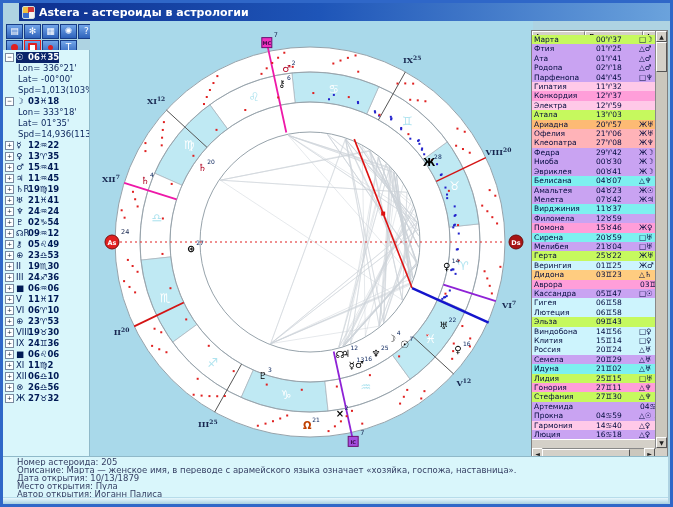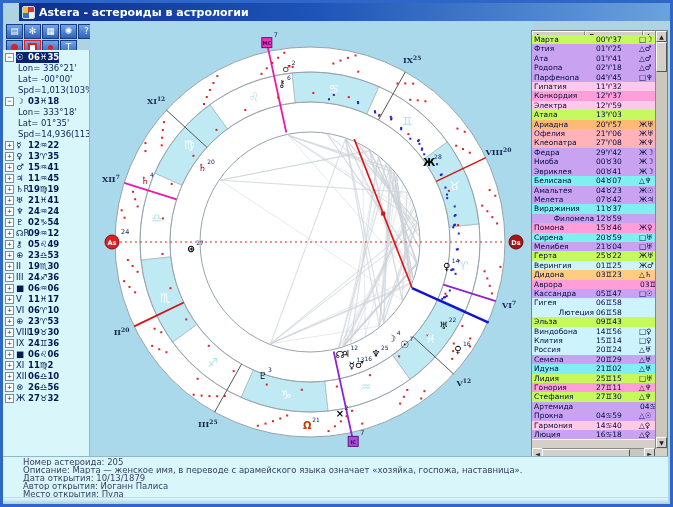--- a/index.html
+++ b/index.html
@@ -28,21 +28,21 @@
   .th{font-size:8px;color:#000;line-height:13px;padding-left:2px;border-right:1px solid #808080;border-top:1px solid #fff;border-left:1px solid #fff;box-sizing:border-box;white-space:nowrap;overflow:hidden;cursor:pointer;}
   .tbody{position:absolute;left:0;top:4px;width:123px;height:405px;overflow:hidden;background:#fff;}
   .arow{display:flex;height:9.42px;line-height:9.4px;white-space:nowrap;cursor:pointer;}
   .ac{font-size:7.5px;color:#000a3c;overflow:hidden;padding-left:2px;box-sizing:border-box;flex:none;}
   .asp2{color:#6a6a6a;}
   .vsb{position:absolute;right:0;top:0;width:12px;height:418px;background:#cbc7bd;border-left:1px solid #888;box-sizing:border-box;}
   .sbtn{position:absolute;left:0;width:11px;height:11px;background:#d4d0c8;border:1px solid;border-color:#fff #555 #555 #fff;font-size:6px;line-height:9px;text-align:center;color:#222;box-sizing:border-box;cursor:pointer;}
   .vthumb{position:absolute;left:0;top:11px;width:11px;height:30px;background:#d4d0c8;border:1px solid;border-color:#fff #555 #555 #fff;box-sizing:border-box;cursor:pointer;}
   .hsb{position:absolute;left:0;bottom:0;width:123px;height:10px;background:#cbc7bd;border-top:1px solid #888;box-sizing:border-box;}
   .hthumb{position:absolute;left:10px;top:0;width:88px;height:9px;background:#d4d0c8;border:1px solid;border-color:#fff #555 #555 #fff;box-sizing:border-box;cursor:pointer;}
-  .infopanel{position:absolute;left:0;top:435px;width:665px;height:41px;background:#d9f6fb;border-top:1px solid #8fb9c9;padding:1px 0 0 20px;box-sizing:border-box;}
+  .infopanel{position:absolute;left:0;top:435px;width:665px;height:41px;background:#d9f6fb;border-top:1px solid #8fb9c9;padding:1px 0 0 14px;box-sizing:border-box;}
   .infoline{font-size:8.5px;line-height:8px;color:#353f63;white-space:nowrap;overflow:hidden;}
   .statusstrip{position:absolute;left:0;top:476px;width:665px;height:7px;background:linear-gradient(180deg,#e8f8fd,#9cc9dc);border-top:1px solid #b7dcea;}
   svg text{user-select:none;}
 </style>
 </head>
 <body>
 
 <div class="win">
   <div class="titlebar">
     <div class="titleicon"></div>
@@ -673,21 +673,21 @@
             <div class="ac" style="width: 62px;">Мелета</div>
             <div class="ac" style="width: 44px;">07♉42</div>
             <div class="ac" style="width: 17px; padding-left: 1px;"><span>Ж♃</span></div>
           </div>
           <div class="arow" style="background: rgb(126, 240, 240);">
             <div class="ac" style="width: 62px;">Вирджиния</div>
             <div class="ac" style="width: 44px;">11♉37</div>
             <div class="ac" style="width: 17px; padding-left: 1px;"></div>
           </div>
           <div class="arow" style="background: rgb(201, 163, 242);">
-            <div class="ac" style="width: 62px; text-align: right;">Филомела</div>
+            <div class="ac" style="width: 62px;">Филомела</div>
             <div class="ac" style="width: 44px;">12♉59</div>
             <div class="ac" style="width: 17px; padding-left: 1px;"></div>
           </div>
           <div class="arow" style="background: rgb(255, 158, 217);">
             <div class="ac" style="width: 62px;">Помона</div>
             <div class="ac" style="width: 44px;">15♉46</div>
             <div class="ac" style="width: 17px; padding-left: 1px;"><span>Ж♀</span></div>
           </div>
           <div class="arow" style="background: rgb(126, 240, 240);">
             <div class="ac" style="width: 62px;">Сирена</div>
@@ -723,21 +723,21 @@
             <div class="ac" style="width: 62px;">Кассандра</div>
             <div class="ac" style="width: 44px;">05♊47</div>
             <div class="ac" style="width: 17px; padding-left: 1px;"><span>□☉</span></div>
           </div>
           <div class="arow" style="background: rgb(205, 244, 253);">
             <div class="ac" style="width: 62px;">Гигея</div>
             <div class="ac" style="width: 44px;">06♊58</div>
             <div class="ac" style="width: 17px; padding-left: 1px;"></div>
           </div>
           <div class="arow" style="background: rgb(205, 244, 253);">
-            <div class="ac" style="width: 62px; text-align: right;">Лютеция</div>
+            <div class="ac" style="width: 62px;">Лютеция</div>
             <div class="ac" style="width: 44px;">06♊58</div>
             <div class="ac" style="width: 17px; padding-left: 1px;"></div>
           </div>
           <div class="arow" style="background: rgb(198, 249, 94);">
             <div class="ac" style="width: 62px;">Эльза</div>
             <div class="ac" style="width: 44px;">09♊43</div>
             <div class="ac" style="width: 17px; padding-left: 1px;"></div>
           </div>
           <div class="arow" style="background: rgb(205, 244, 253);">
             <div class="ac" style="width: 62px;">Виндобона</div>
@@ -808,18 +808,18 @@
       <div class="hsb">
         <div class="sbtn" style="top:-1px;left:0;height:10px">◄</div>
         <div class="hthumb"></div>
         <div class="sbtn" style="top:-1px;left:112px;height:10px">►</div>
       </div>
     </div>
     <div class="infopanel">
       <div class="infoline">Номер астероида: 205</div>
       <div class="infoline">Описание: Марта — женское имя, в переводе с арамейского языка означает «хозяйка, госпожа, наставница».</div>
       <div class="infoline">Дата открытия: 10/13/1879</div>
+      <div class="infoline">Место открытия: Пула</div>
       <div class="infoline">Автор открытия: Иоганн Палиса</div>
-      <div class="infoline">Место открытия: Пула</div>
     </div>
     <div class="statusstrip"></div>
   </div>
 </div>
 
 </body></html>

